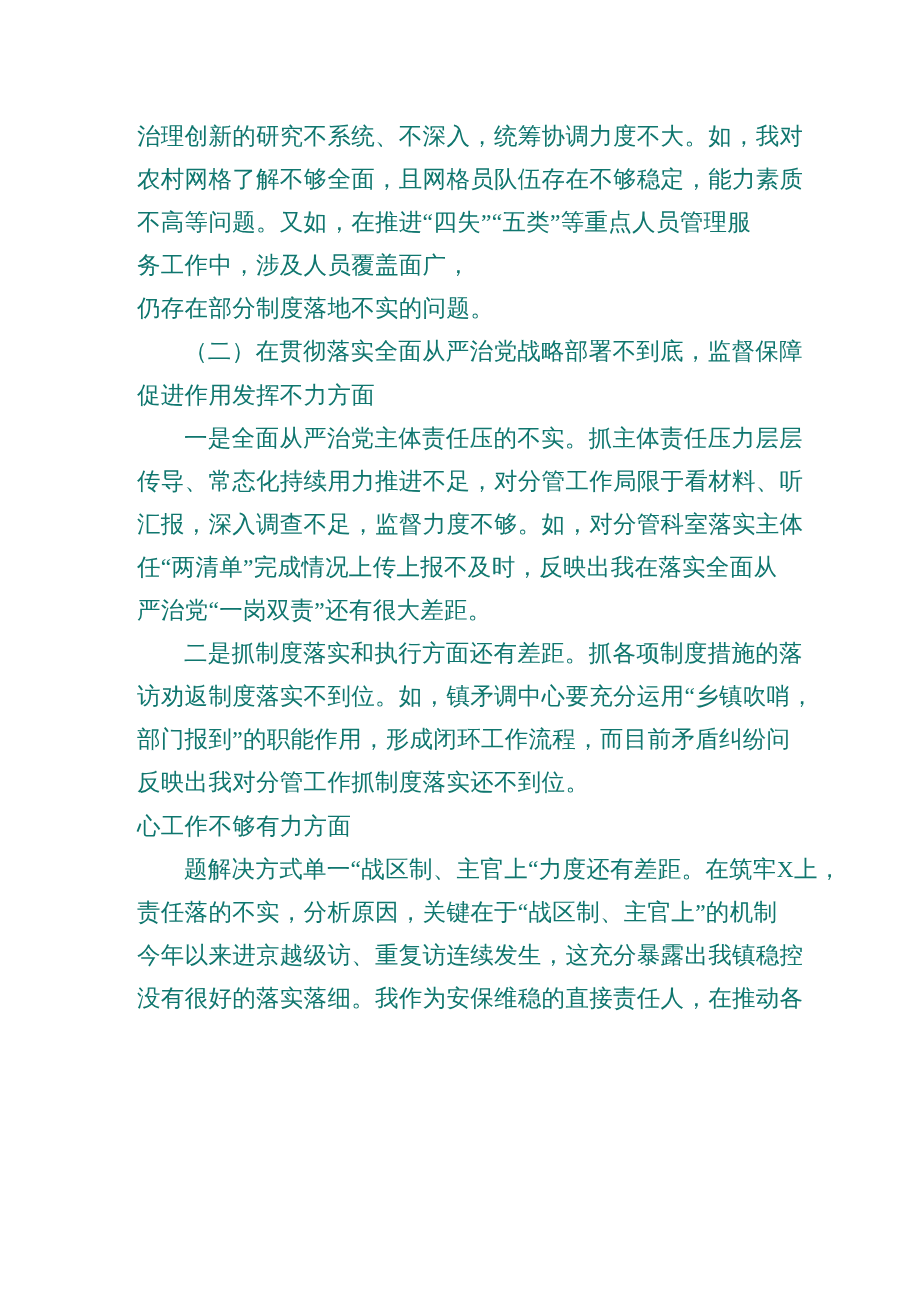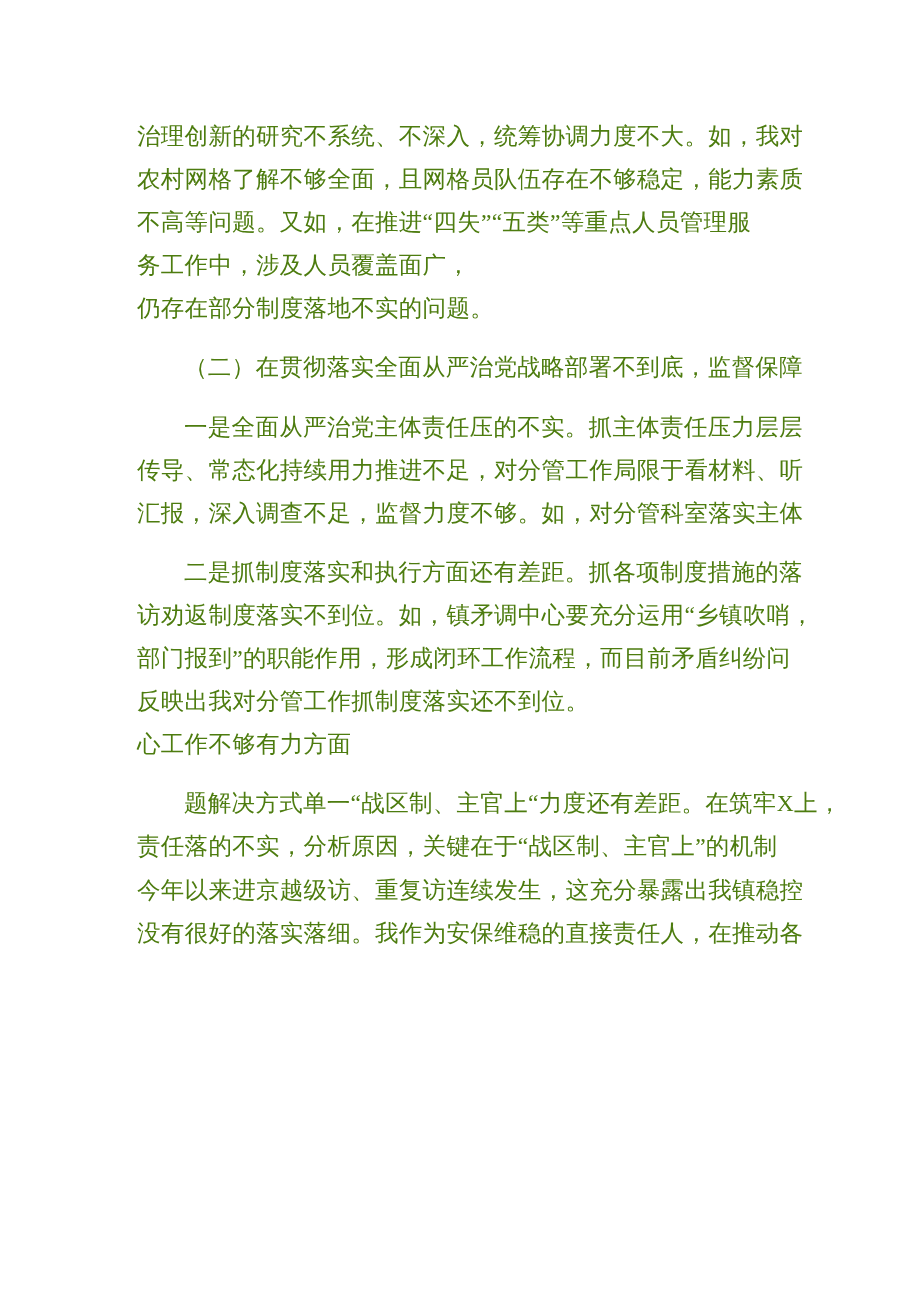--- a/index.html
+++ b/index.html
@@ -13,48 +13,50 @@
     height: 1301px;
     background: #ffffff;
     overflow: hidden;
     font-family: "Liberation Serif", "DejaVu Serif", serif;
   }
   .text-block {
     position: absolute;
     left: 137px;
     top: 115px;
     width: 668px;
-    color: #4d7c0f;
+    color: #0f766e;
     font-size: 23.5px;
     line-height: 43.1px;
     letter-spacing: 0.3px;
   }
   .line {
     white-space: nowrap;
     height: 43.1px;
   }
   .line.indent {
     text-indent: 2em;
-    margin-top: 16px;
   }
 </style>
 </head>
 <body>
 
 <div class="page">
   <div class="text-block">
     <div class="line">治理创新的研究不系统、不深入，统筹协调力度不大。如，我对</div>
     <div class="line">农村网格了解不够全面，且网格员队伍存在不够稳定，能力素质</div>
     <div class="line">不高等问题。又如，在推进“四失”“五类”等重点人员管理服</div>
     <div class="line">务工作中，涉及人员覆盖面广，</div>
     <div class="line">仍存在部分制度落地不实的问题。</div>
     <div class="line indent">（二）在贯彻落实全面从严治党战略部署不到底，监督保障</div>
+    <div class="line">促进作用发挥不力方面</div>
     <div class="line indent">一是全面从严治党主体责任压的不实。抓主体责任压力层层</div>
     <div class="line">传导、常态化持续用力推进不足，对分管工作局限于看材料、听</div>
     <div class="line">汇报，深入调查不足，监督力度不够。如，对分管科室落实主体</div>
+    <div class="line">任“两清单”完成情况上传上报不及时，反映出我在落实全面从</div>
+    <div class="line">严治党“一岗双责”还有很大差距。</div>
     <div class="line indent">二是抓制度落实和执行方面还有差距。抓各项制度措施的落</div>
     <div class="line">访劝返制度落实不到位。如，镇矛调中心要充分运用“乡镇吹哨，</div>
     <div class="line">部门报到”的职能作用，形成闭环工作流程，而目前矛盾纠纷问</div>
     <div class="line">反映出我对分管工作抓制度落实还不到位。</div>
     <div class="line">心工作不够有力方面</div>
     <div class="line indent">题解决方式单一“战区制、主官上“力度还有差距。在筑牢X上，</div>
     <div class="line">责任落的不实，分析原因，关键在于“战区制、主官上”的机制</div>
     <div class="line">今年以来进京越级访、重复访连续发生，这充分暴露出我镇稳控</div>
     <div class="line">没有很好的落实落细。我作为安保维稳的直接责任人，在推动各</div>
   </div>

